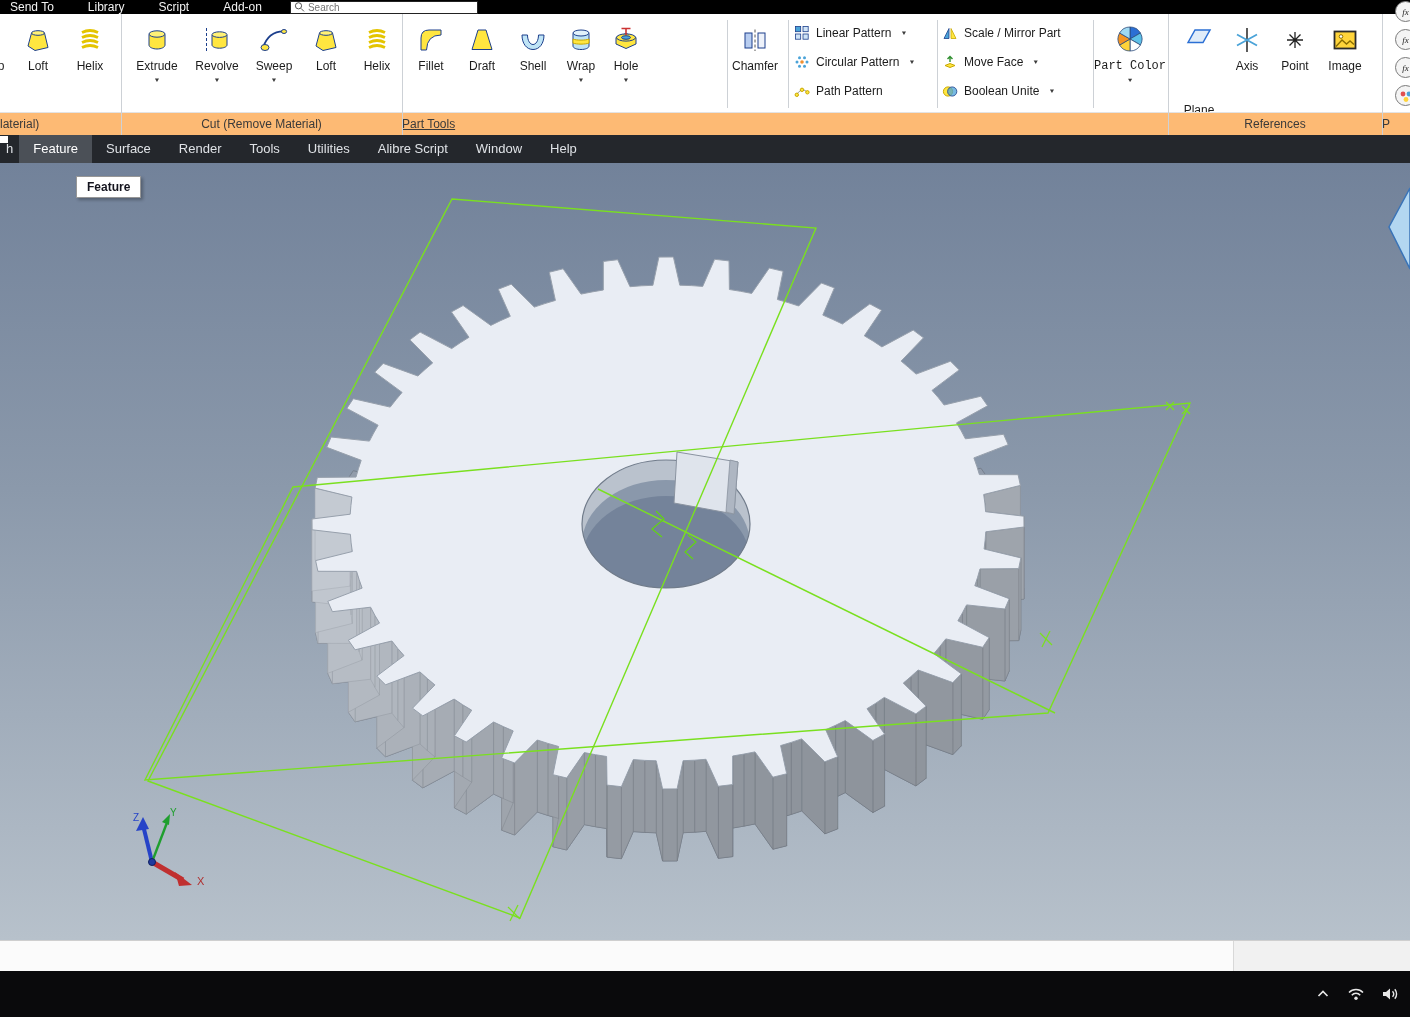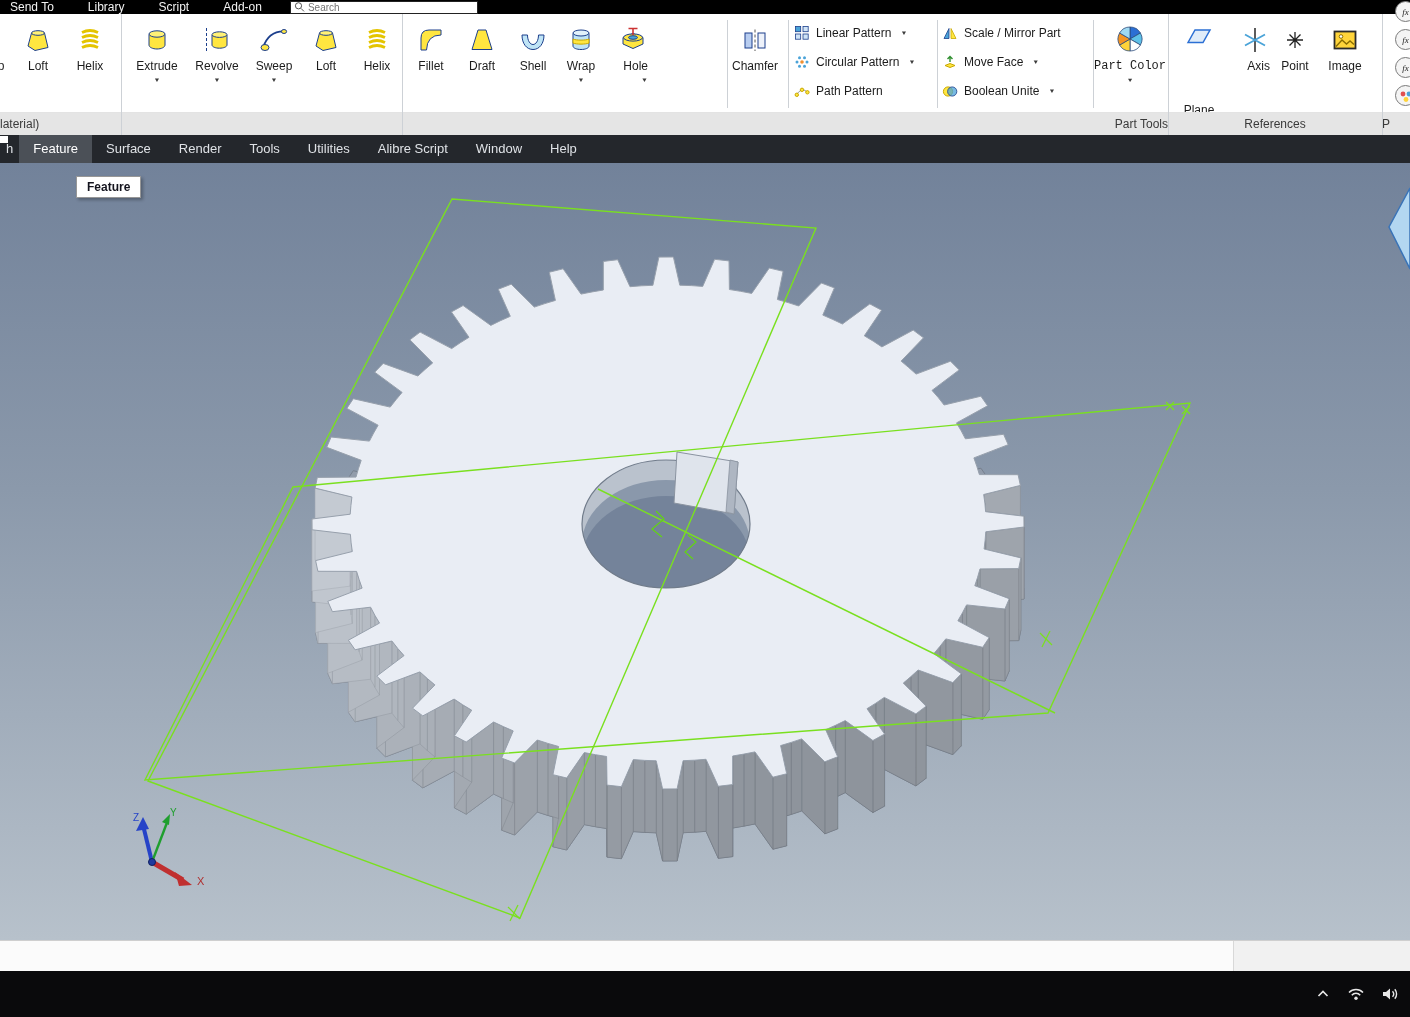--- a/index.html
+++ b/index.html
@@ -25,21 +25,21 @@
   .dd{font-size:7px;color:#3c3c3c;margin-top:3px;transform:scaleY(.85);}
   .stack{position:absolute;top:0;height:98px;display:flex;flex-direction:column;justify-content:flex-start;padding-top:4px;box-sizing:border-box;}
   .srow{height:29px;display:flex;align-items:center;gap:6px;cursor:default;}
   .sic{width:16px;height:16px;display:flex;align-items:center;}
   .slbl{font-size:12px;color:#1c1c1c;white-space:nowrap;}
   .sdd{font-size:7px;color:#3c3c3c;margin-left:3px;transform:scaleY(.85);}
 
   .vsep{position:absolute;width:1px;background:#cdd1d6;z-index:35;}
 
   
-  #groupbar{position:absolute;left:0;top:112px;width:100%;height:23px;background:#e5e5e5;
+  #groupbar{position:absolute;left:0;top:112px;width:100%;height:23px;background:#fdba74;
             border-top:1px solid #e3e3e3;box-sizing:border-box;z-index:30;}
   .gcell{position:absolute;top:0;height:22px;line-height:22px;font-size:12px;color:#3a3a3a;
          text-align:center;overflow:hidden;white-space:nowrap;}
 
   
   #tabbar{position:absolute;left:0;top:135px;width:100%;height:28px;background:#24272c;
           display:flex;z-index:30;}
   .tab{padding:0 14px;line-height:28px;font-size:13px;color:#dfe2e6;white-space:nowrap;cursor:default;}
   .tab.active{background:#4b5057;color:#ffffff;}
   .tab.first{padding:0 6px;}
@@ -199,21 +199,21 @@
         <span class="ric">
           <svg width="30" height="30">
             <path d="M7 8.5 V21 C7 23 10.5 24.5 15 24.5 C19.5 24.5 23 23 23 21 V8.5" fill="#bfe4f6" stroke="#1c3f8c"></path>
             <ellipse cx="15" cy="8" rx="8" ry="3" fill="#e2f2fb" stroke="#1c3f8c"></ellipse>
             <path d="M7 14 C10 15.5 20 15.5 23 14 V18 C20 19.5 10 19.5 7 18 Z" fill="#ffe640" stroke="#c9a800"></path>
           </svg>
         </span>
         <span class="rlbl">Wrap</span>
         <span class="dd">▼</span>
       </div>
-      <div class="rbtn" style="width: 44px; align-items: flex-end;">
+      <div class="rbtn" style="width: 44px;">
         <span class="ric">
           <svg width="30" height="30">
             <path d="M5 12.5 L15 8.5 L25 12.5 V19 L15 23.5 L5 19 Z" fill="#ffe640" stroke="#1c3f8c"></path>
             <ellipse cx="15" cy="12.5" rx="9.5" ry="3.6" fill="#ffe640" stroke="#1c3f8c"></ellipse>
             <ellipse cx="15" cy="12.5" rx="4.5" ry="1.8" fill="#4aa3d8" stroke="#1c3f8c"></ellipse>
             <path d="M15 3.5 V10 M10.5 3.5 H19.5" stroke="#cc3333" stroke-width="1.6" fill="none"></path>
           </svg>
         </span>
         <span class="rlbl">Hole</span>
         <span class="dd">▼</span>
@@ -320,21 +320,21 @@
     </div>
     <div class="rgroup" style="left: 1174px;">
       <div class="rbtn" style="width: 50px; gap: 48px;">
         <span class="ric">
           <svg width="30" height="30">
             <path d="M4 21.5 L11 9 H26 L19 21.5 Z" fill="#ddeaf8" fill-opacity="0.9" stroke="#2b6fd4" stroke-width="1.5"></path>
           </svg>
         </span>
         <span class="rlbl">Plane</span>
       </div>
-      <div class="rbtn" style="width: 46px; align-items: flex-end;">
+      <div class="rbtn" style="width: 46px;">
         <span class="ric">
           <svg width="30" height="30">
             <path d="M15 3 V27" stroke="#333" stroke-width="1.6"></path>
             <path d="M5 9.5 L25 20.5 M5 20.5 L25 9.5" stroke="#4aa3d8" stroke-width="1.8"></path>
           </svg>
         </span>
         <span class="rlbl">Axis</span>
       </div>
       <div class="rbtn" style="width: 50px;">
         <span class="ric">
@@ -351,21 +351,22 @@
             <path d="M6 21.5 L12 15 L16.5 19 L20 16 L24 19.5" stroke="#8a6d00" stroke-width="1.4" fill="none"></path>
             <circle cx="11" cy="11.5" r="1.8" fill="#fff" stroke="#8a6d00"></circle>
           </svg>
         </span>
         <span class="rlbl">Image</span>
       </div>
     </div>
   </div>
 <div id="groupbar">
     <div class="gcell" style="left: 0px; width: 121px; text-align: left;">laterial)</div>
-    <div class="gcell" style="left: 402px; width: 766px; text-align: right;">Part Tools</div>
+    <div class="gcell" style="left: 121px; width: 281px; text-align: center;">Cut (Remove Material)</div>
+    <div class="gcell" style="left: 402px; width: 766px; text-align: left; text-decoration: underline;">Part Tools</div>
     <div class="gcell" style="left: 1168px; width: 214px; text-align: center;">References</div>
     <div class="gcell" style="left: 1382px; width: 28px; text-align: left;">P</div>
   </div>
 <div id="tabbar">
     <div class="tab first">h</div>
     <div class="tab active">Feature</div>
     <div class="tab">Surface</div>
     <div class="tab">Render</div>
     <div class="tab">Tools</div>
     <div class="tab">Utilities</div>

